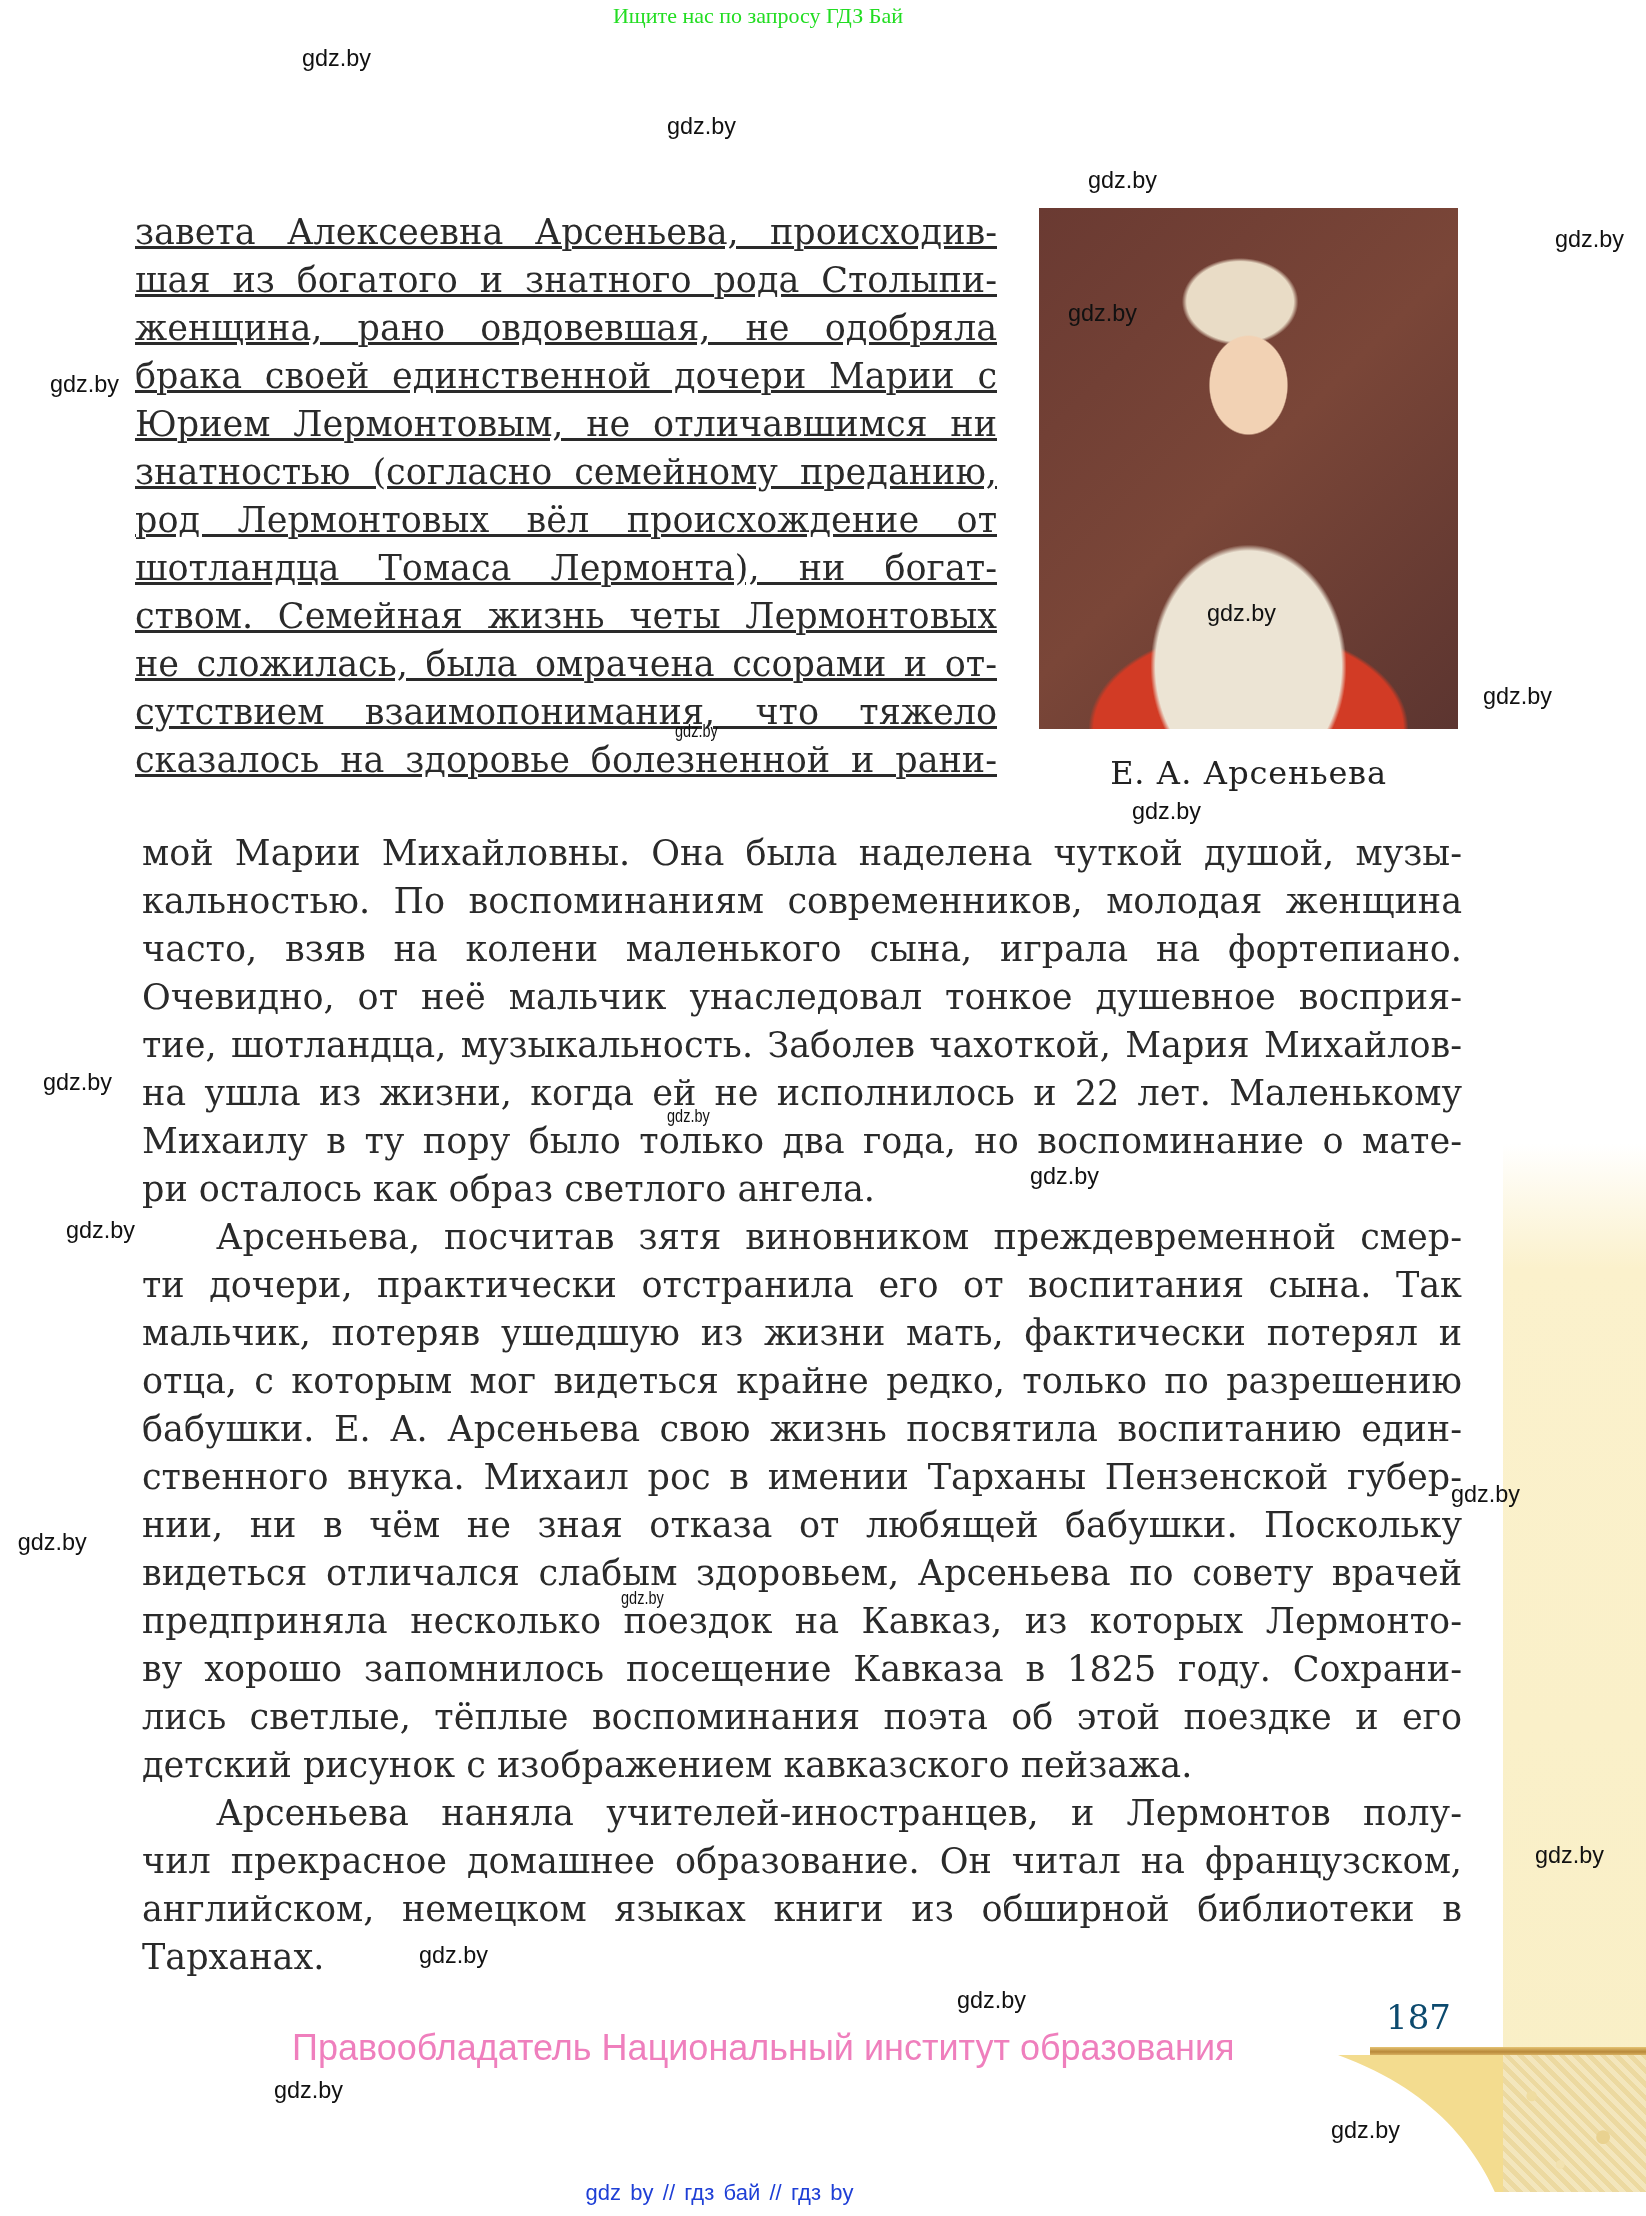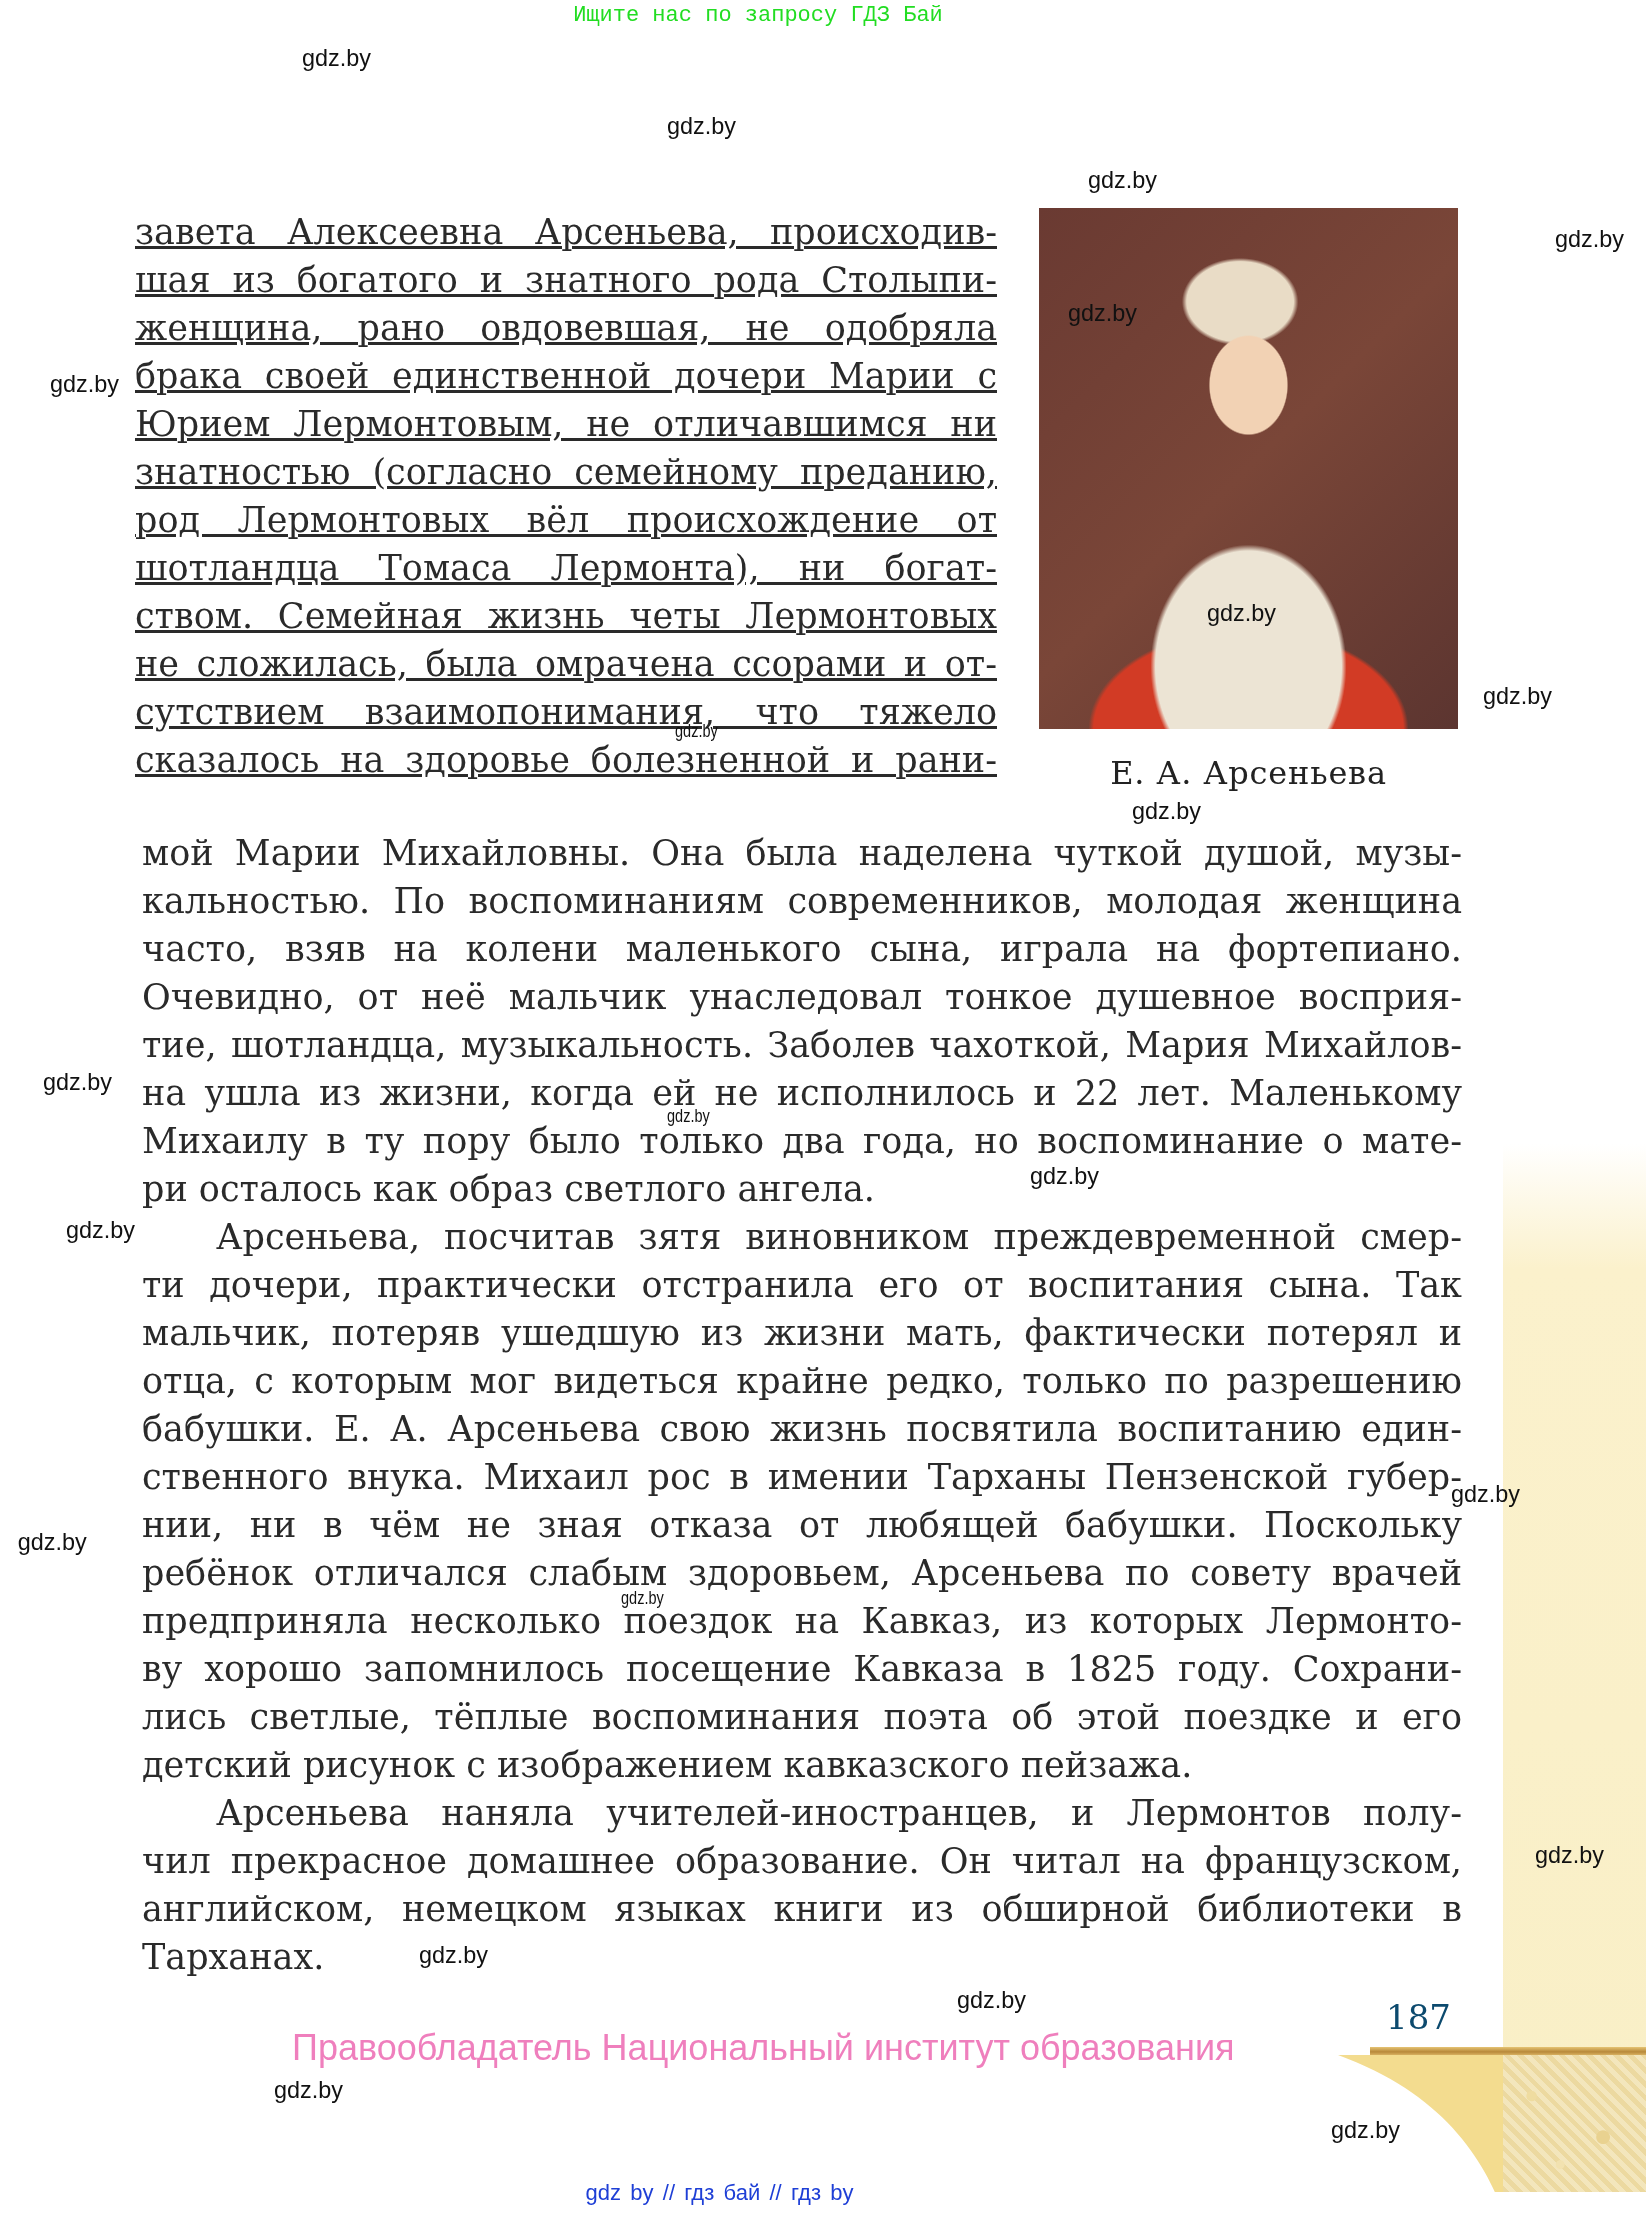--- a/index.html
+++ b/index.html
@@ -3,21 +3,21 @@
 <meta charset="utf-8">
 <style>
   html, body { margin: 0; padding: 0; }
   body {
     width: 1647px; height: 2216px; position: relative; overflow: hidden;
     background: #ffffff;
     font-family: "DejaVu Serif", serif;
   }
   .top-banner {
     position: absolute; left: 0; top: 3.2px; width: 1516px; text-align: center;
-    font-family: Liberation Mono, monospace; font-size: 22px; color: #22dd22;
+    font-family: Liberation Serif, serif; font-size: 22px; color: #22dd22;
   }
   .bottom-banner {
     position: absolute; left: 0; top: 2180px; width: 1439px; text-align: center;
     font-family: "Liberation Sans", sans-serif; font-size: 22px; color: #1e3fd6;
     word-spacing: 3.2px;
   }
   .wm {
     position: absolute; font-family: "Liberation Sans", sans-serif;
     font-size: 23.4px; color: #111; white-space: nowrap;
   }
@@ -109,21 +109,21 @@
   <span class="line">на ушла из жизни, когда ей не исполнилось и 22 лет. Маленькому</span>
   <span class="line">Михаилу в ту пору было только два года, но воспоминание о мате-</span>
   <span class="line last">ри осталось как образ светлого ангела.</span>
   <span class="line indent">Арсеньева, посчитав зятя виновником преждевременной смер-</span>
   <span class="line">ти дочери, практически отстранила его от воспитания сына. Так</span>
   <span class="line">мальчик, потеряв ушедшую из жизни мать, фактически потерял и</span>
   <span class="line">отца, с которым мог видеться крайне редко, только по разрешению</span>
   <span class="line">бабушки. Е. А. Арсеньева свою жизнь посвятила воспитанию един-</span>
   <span class="line">ственного внука. Михаил рос в имении Тарханы Пензенской губер-</span>
   <span class="line">нии, ни в чём не зная отказа от любящей бабушки. Поскольку</span>
-  <span class="line">ребёнок отличался слабым здоровьем, Арсеньева по совету врачей</span>
+  <span class="line">видеться отличался слабым здоровьем, Арсеньева по совету врачей</span>
   <span class="line">предприняла несколько поездок на Кавказ, из которых Лермонто-</span>
   <span class="line">ву хорошо запомнилось посещение Кавказа в 1825 году. Сохрани-</span>
   <span class="line">лись светлые, тёплые воспоминания поэта об этой поездке и его</span>
   <span class="line last">детский рисунок с изображением кавказского пейзажа.</span>
   <span class="line indent">Арсеньева наняла учителей-иностранцев, и Лермонтов полу-</span>
   <span class="line">чил прекрасное домашнее образование. Он читал на французском,</span>
   <span class="line">английском, немецком языках книги из обширной библиотеки в</span>
   <span class="line last">Тарханах.</span>
 </div>
 

